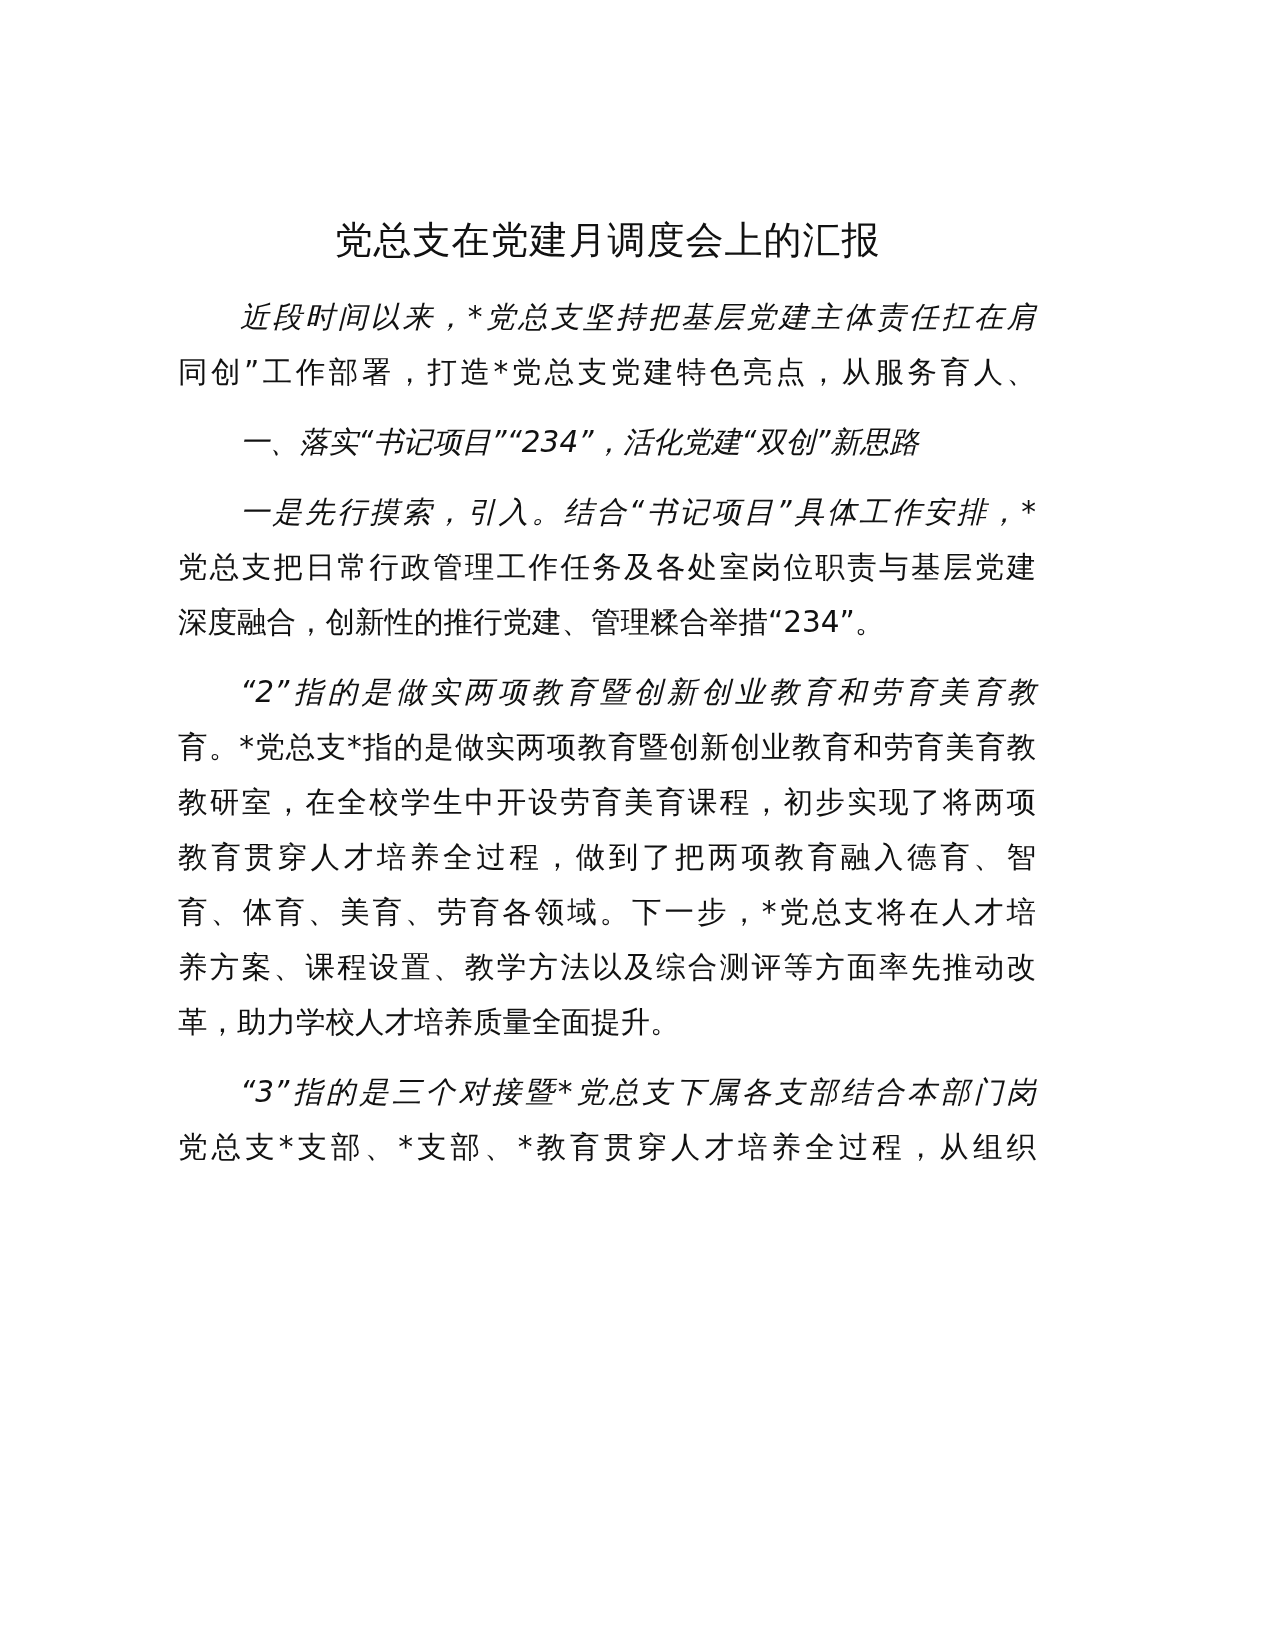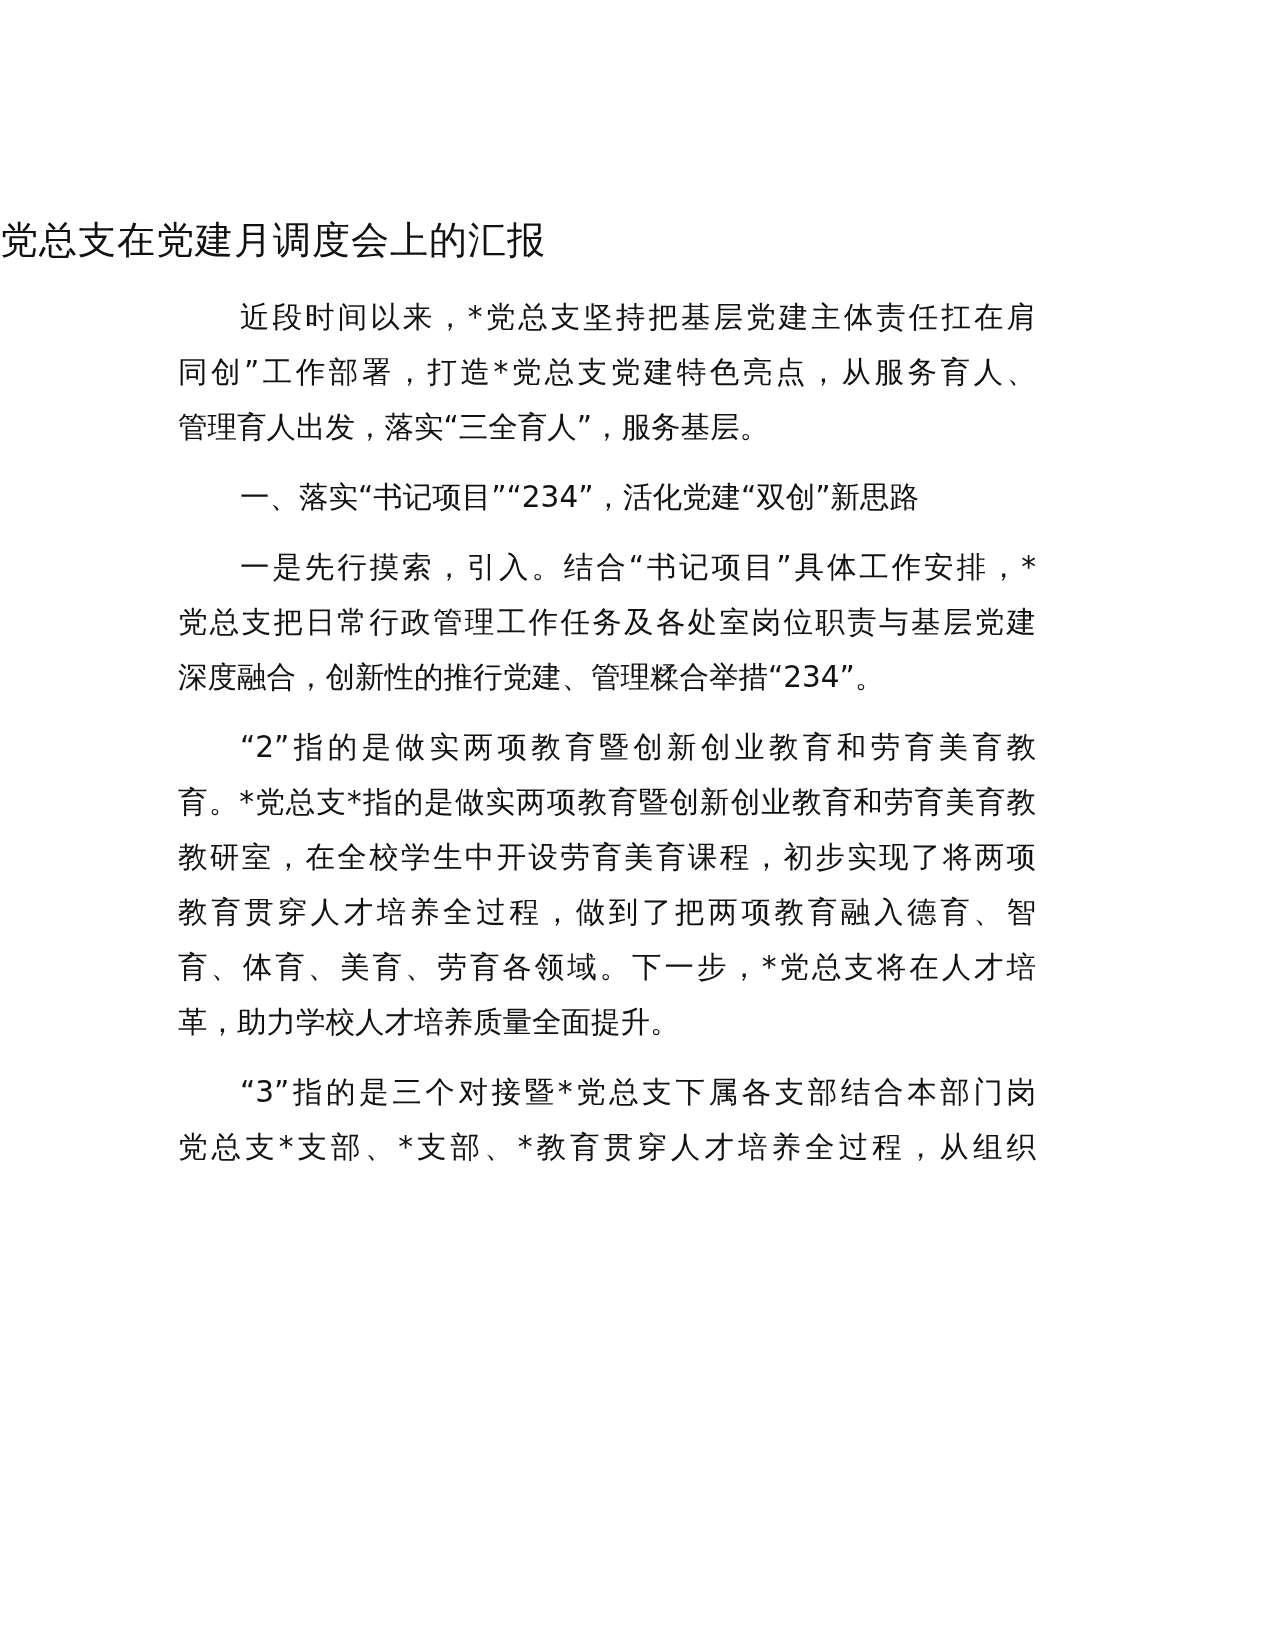--- a/index.html
+++ b/index.html
@@ -21,20 +21,21 @@
       top: 0;
       width: 1275px;
       height: 1650px;
       background: #ffffff;
     }
     .title {
       position: absolute;
       left: 0;
       top: 214px;
       width: 1215px;
+      text-align: center;
       font-size: 38px;
       line-height: 52px;
       letter-spacing: 1px;
       color: #111111;
       white-space: nowrap;
     }
     .body {
       position: absolute;
       left: 178px;
       top: 290px;
@@ -51,52 +52,53 @@
       white-space: nowrap;
       text-align: justify;
       text-align-last: justify;
       color: #111111;
     }
     .line.last {
       text-align-last: left;
     }
     .line.indent {
       padding-left: 62px;
+      font-style: italic;
     }
   </style>
 </head>
 <body>
 
 <div class="page">
   <div class="title">党总支在党建月调度会上的汇报</div>
 
   <div class="body">
 
     <div class="para">
       <span class="line indent">近段时间以来，*党总支坚持把基层党建主体责任扛在肩</span>
       <span class="line">同创”工作部署，打造*党总支党建特色亮点，从服务育人、</span>
-      <span class="line last">管理育人出发，落实“三全育人”，服务基层。</span>
     </div>
 
     <div class="para">
       <span class="line indent last">一、落实“书记项目”“234”，活化党建“双创”新思路</span>
     </div>
 
     <div class="para">
       <span class="line indent">一是先行摸索，引入。结合“书记项目”具体工作安排，*</span>
       <span class="line">党总支把日常行政管理工作任务及各处室岗位职责与基层党建</span>
       <span class="line last">深度融合，创新性的推行党建、管理糅合举措“234”。</span>
     </div>
 
     <div class="para">
       <span class="line indent">“2”指的是做实两项教育暨创新创业教育和劳育美育教</span>
       <span class="line">育。*党总支*指的是做实两项教育暨创新创业教育和劳育美育教</span>
       <span class="line">教研室，在全校学生中开设劳育美育课程，初步实现了将两项</span>
       <span class="line">教育贯穿人才培养全过程，做到了把两项教育融入德育、智</span>
       <span class="line">育、体育、美育、劳育各领域。下一步，*党总支将在人才培</span>
+      <span class="line">养方案、课程设置、教学方法以及综合测评等方面率先推动改</span>
       <span class="line last">革，助力学校人才培养质量全面提升。</span>
     </div>
 
     <div class="para">
       <span class="line indent">“3”指的是三个对接暨*党总支下属各支部结合本部门岗</span>
       <span class="line">党总支*支部、*支部、*教育贯穿人才培养全过程，从组织</span>
     </div>
 
   </div>
 </div>

